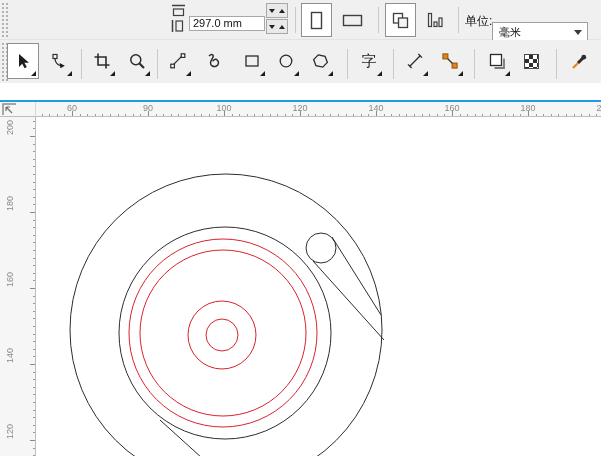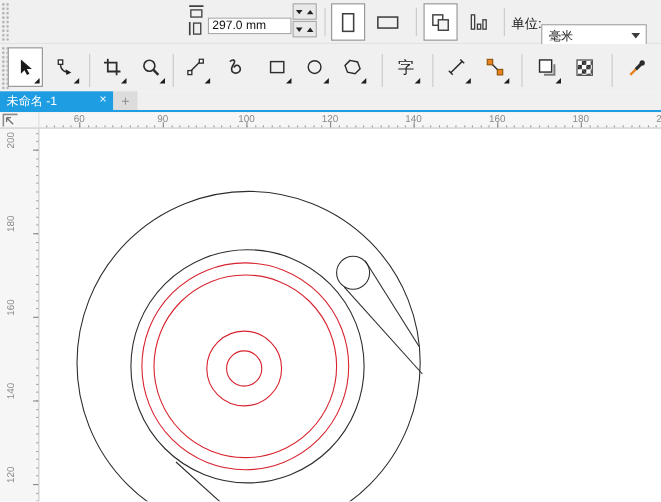--- a/index.html
+++ b/index.html
@@ -259,29 +259,20 @@
 
     <div class="tbtn" style="left:563px;">
       <svg width="17" height="17">
         <line x1="2" y1="15" x2="7" y2="10" stroke="#e8821e" stroke-width="2.2"></line>
         <line x1="7" y1="10" x2="12" y2="5" stroke="#2c2c2c" stroke-width="3"></line>
         <circle cx="12.8" cy="4.2" r="2.4" fill="#2c2c2c"></circle>
       </svg>
     </div>
   </div>
 
-  <div class="bar" id="tabbar">
-    <div id="doctab">
-      <span>未命名 -1</span>
-      <span class="close">×</span>
-    </div>
-    <div id="plustab">
-      <span>+</span>
-    </div>
-  </div>
   <div id="accentline"></div>
 
   <div id="corner">
     <svg width="16" height="13" style="margin:1px 0 0 2px">
       <path d="M1,12 L1,1 L14,1" fill="none" stroke="#8a8a8a" stroke-width="1.5"></path>
       <path d="M4,4 L10,10 M4,4 L4,8 M4,4 L8,4" fill="none" stroke="#6f6f6f" stroke-width="1.2"></path>
     </svg>
   </div>
   <div id="hruler">
       <i class="htick" style="left: 5.6px;"></i>

